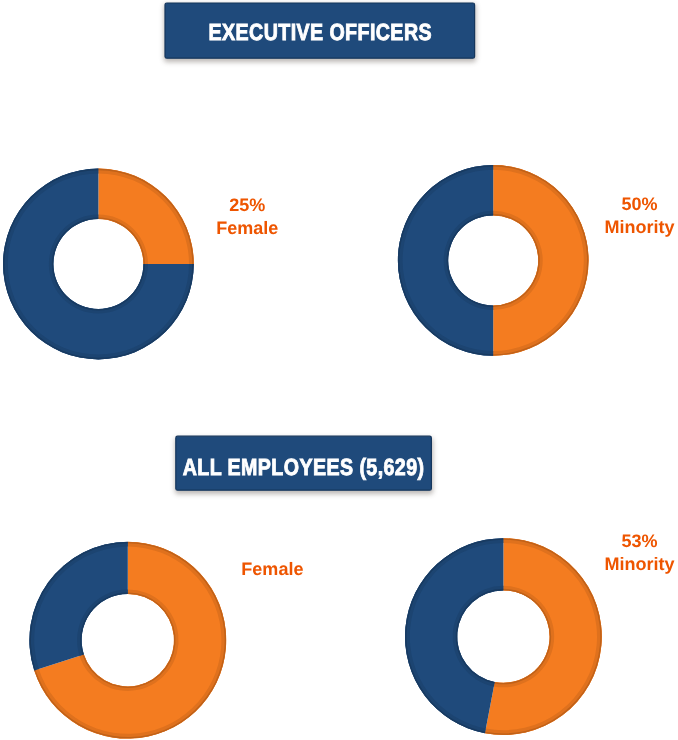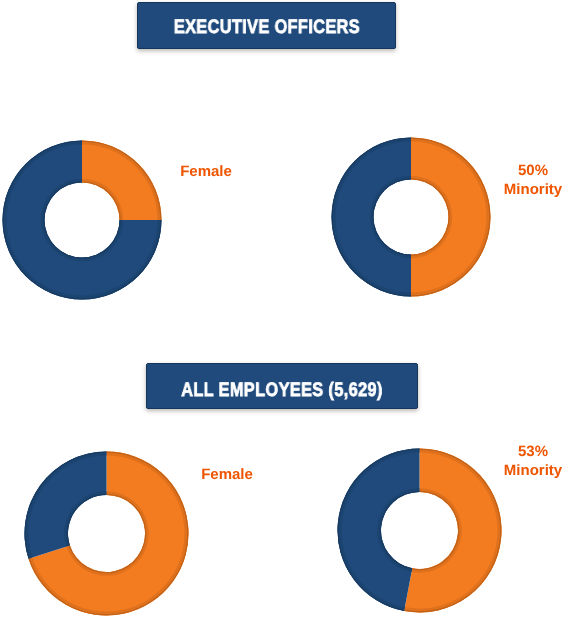--- a/index.html
+++ b/index.html
@@ -31,21 +31,21 @@
     display:inline-block;
     position:relative;
     top:2px;
     letter-spacing:0.4px;
     transform:scaleX(0.84) translateZ(0);
     transform-origin:center center;
     will-change:transform;
     white-space:nowrap;
   }
   #banner1 { left:137px; top:2px; width:259px; height:47px; font-size:19.5px;text-align:right; }
-  #banner2 { left:146px; top:363px; width:272px; height:46px; font-size:19.5px; }
+  #banner2 { left:146px; top:363px; width:214px; height:46px; font-size:19.5px; }
   #banner2 span { top:4.5px; }
 
   .donut { position:absolute; }
   .donut svg { display:block; }
   .label {
     position:absolute;
     transform:translateZ(0);
     will-change:transform;
     color:#ee5500;
     font-weight:bold;
@@ -117,20 +117,21 @@
       <path d="M 82.5 40.2 A 42.3 42.3 0 1 1 74.57377039302384 124.05075070582353 L 75.2858193884496 120.31805915305452 A 38.5 38.5 0 1 0 82.5 44 Z" fill="#df711d"></path>
       <path d="M 74.57377039302384 124.05075070582353 A 42.3 42.3 0 0 1 82.49999999999999 40.2 L 82.5 44 A 38.5 38.5 0 0 0 75.2858193884496 120.31805915305452 Z" fill="#1c4471"></path>
       <path d="M 82.5 0.7000000000000028 A 81.8 81.8 0 1 1 67.17220846688771 162.8510971096067 L 67.37832791293201 161.7705811338052 A 80.7 80.7 0 1 0 82.5 1.7999999999999972 Z" fill="#be6119"></path>
       <path d="M 67.17220846688771 162.8510971096067 A 81.8 81.8 0 0 1 82.49999999999999 0.7000000000000028 L 82.49999999999999 1.7999999999999972 A 80.7 80.7 0 0 0 67.37832791293201 161.7705811338052 Z" fill="#183a60"></path>
       <path d="M 82.5 42.7 A 39.8 39.8 0 1 1 75.04222367948816 121.59503257900181 L 75.24834312553244 120.51451660320025 A 38.7 38.7 0 1 0 82.5 43.8 Z" fill="#be6119"></path>
       <path d="M 75.04222367948816 121.59503257900181 A 39.8 39.8 0 0 1 82.49999999999999 42.7 L 82.49999999999999 43.8 A 38.7 38.7 0 0 0 75.24834312553244 120.51451660320025 Z" fill="#183a60"></path>
     </svg>
   </div>
 
 <div class="label" style="left:162px;top:163px;width:88px;">
+  <div class="label-pct">25%</div>
   <div class="label-name">Female</div>
 </div>
 
 <div class="label" style="left:488.5px;top:162px;width:88px;">
   <div class="label-pct">50%</div>
   <div class="label-name">Minority</div>
 </div>
 
 <div class="label" style="left:182.5px;top:466px;width:88px;">
   <div class="label-name">Female</div>

